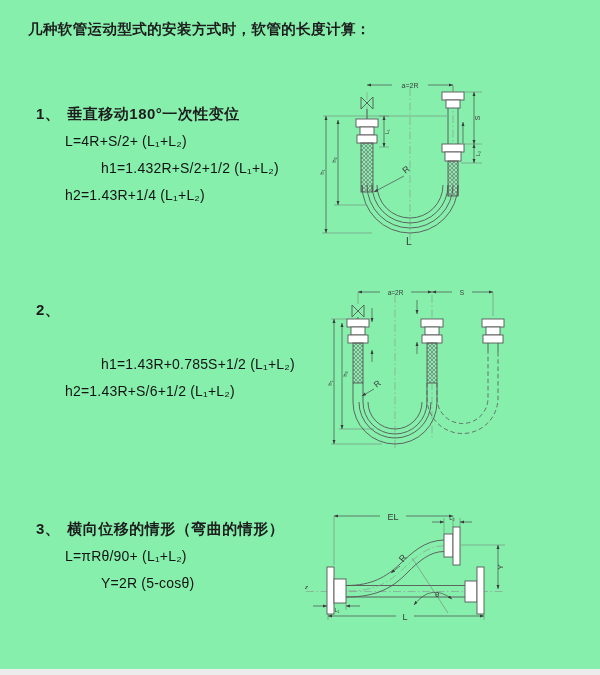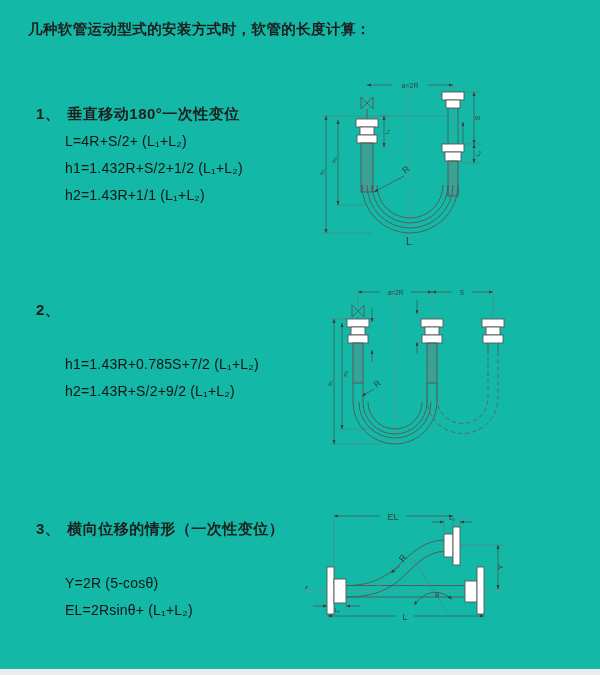--- a/index.html
+++ b/index.html
@@ -1,31 +1,31 @@
 <!DOCTYPE html>
 <html><head>
 <meta charset="utf-8">
 <style>
   html,body{margin:0;padding:0;background:#ffffff;}
   .page{
-    position:relative;width:600px;height:675px;background:#14b8a6;
+    position:relative;width:600px;height:675px;background:#86efac;
     font-family:"Liberation Sans",sans-serif;overflow:hidden;color:#1d1d1d;
   }
   .title{
     position:absolute;left:28px;top:20px;font-size:14.5px;font-weight:700;
     letter-spacing:0.4px;white-space:pre;
   }
   .section{position:absolute;left:36px;}
   .sec-head{display:flex;font-size:15px;font-weight:700;letter-spacing:0.5px;}
   .sec-head .num{margin-right:7px;}
   .formula{
     position:absolute;left:29px;font-size:14px;color:#141414;
     letter-spacing:0.2px;white-space:pre;font-weight:400;
   }
-  .f1{top:28px;} .f2{top:55px;} .f3{top:82px;}
+  .f1{top:28px;} .f2{top:55px;margin-left:36px;} .f3{top:82px;}
   .diag{position:absolute;}
   
   .s   {stroke:#565656;stroke-width:0.9;fill:none;}
   .fl  {fill:#ffffff;stroke:#565656;stroke-width:0.9;}
   .dim {stroke:#4a4a4a;stroke-width:0.7;fill:none;}
   .thin{stroke:#6f6f6f;stroke-width:0.5;fill:none;}
   .cl  {stroke:#8c8c8c;stroke-width:0.55;fill:none;stroke-dasharray:8 2.5 1.5 2.5;}
   .dash{stroke:#5d5d5d;stroke-width:0.85;fill:none;stroke-dasharray:4.5 2.8;}
   .lbl {fill:#3a3a3a;font-family:"Liberation Sans",sans-serif;}
   .edge{position:absolute;left:0;right:0;bottom:0;height:6px;background:#ececec;}
@@ -37,38 +37,38 @@
 
   <div class="title">几种软管运动型式的安装方式时，软管的长度计算：</div>
 
   <div class="section" style="top:105px;">
     <div class="sec-head">
       <span class="num">1、</span>
       <span>垂直移动180°一次性变位</span>
     </div>
     <div class="formula f1">L=4R+S/2+ (L₁+L₂)</div>
     <div class="formula f2">h1=1.432R+S/2+1/2 (L₁+L₂)</div>
-    <div class="formula f3">h2=1.43R+1/1 (L₁+L₂)</div>
+    <div class="formula f3">h2=1.43R+1/4 (L₁+L₂)</div>
   </div>
 
   <div class="section" style="top:301px;">
     <div class="sec-head">
       <span class="num">2、</span>
     </div>
-    <div class="formula f2">h1=1.43R+0.785S+7/2 (L₁+L₂)</div>
-    <div class="formula f3">h2=1.43R+S/2+9/2 (L₁+L₂)</div>
+    <div class="formula f2">h1=1.43R+0.785S+1/2 (L₁+L₂)</div>
+    <div class="formula f3">h2=1.43R+S/6+1/2 (L₁+L₂)</div>
   </div>
 
   <div class="section" style="top:520px;">
     <div class="sec-head">
       <span class="num">3、</span>
-      <span>横向位移的情形（一次性变位）</span>
+      <span>横向位移的情形（弯曲的情形）</span>
     </div>
+    <div class="formula f1">L=πRθ/90+ (L₁+L₂)</div>
     <div class="formula f2">Y=2R (5-cosθ)</div>
-    <div class="formula f3">EL=2Rsinθ+ (L₁+L₂)</div>
   </div>
 
   <svg class="diag" style="left:315px;top:74px;" width="186" height="174" viewBox="315 74 186 174">
     <defs>
       <marker id="ar1" viewBox="0 0 10 10" refX="9" refY="5" markerWidth="6.5" markerHeight="6.5" orient="auto-start-reverse">
         <path d="M0,1.6 L9,5 L0,8.4 Z" fill="#3a3a3a"></path>
       </marker>
       <pattern id="br1" width="4" height="4" patternUnits="userSpaceOnUse">
         <path d="M0,0 L4,4 M4,0 L0,4" stroke="#7a7a7a" stroke-width="0.7"></path>
       </pattern>

